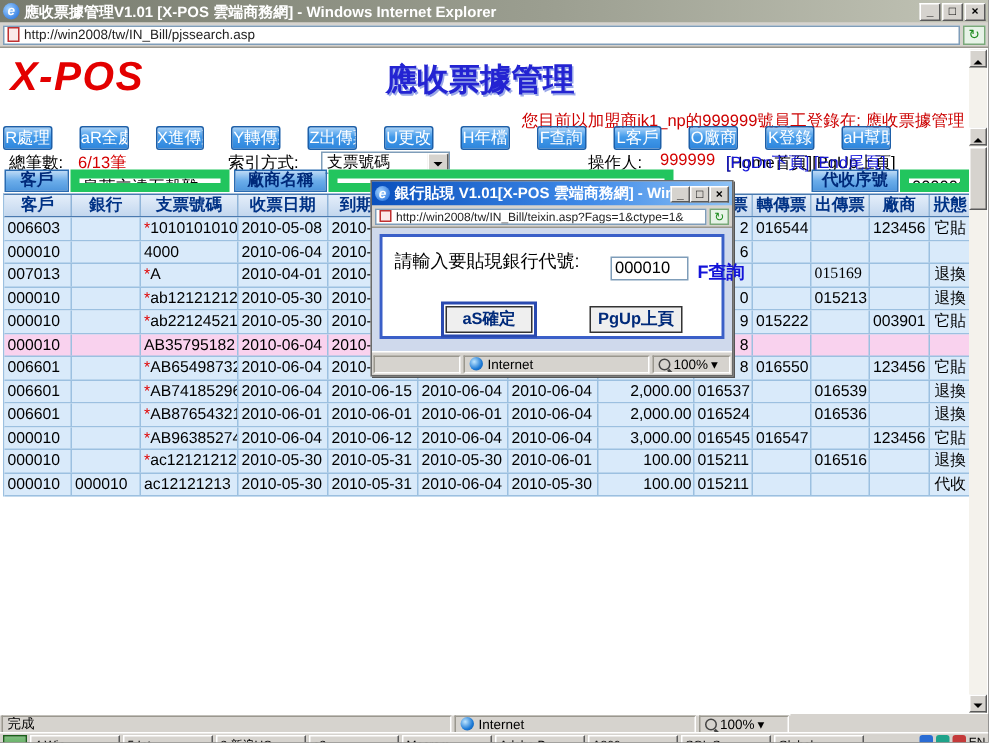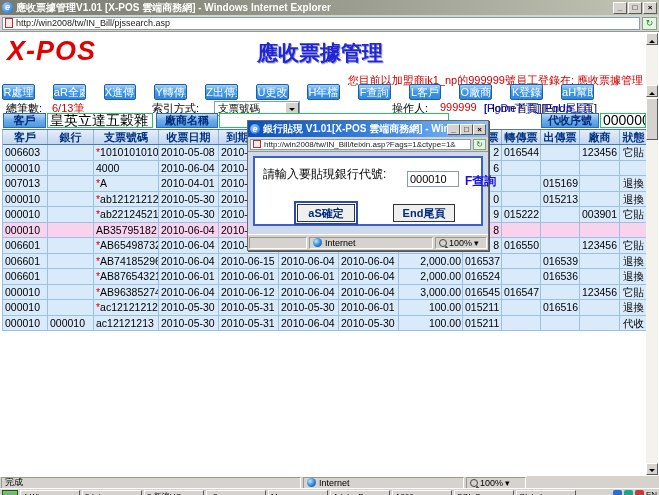--- a/index.html
+++ b/index.html
@@ -37,21 +37,21 @@
   .red{color:#d40000;}
   .blue{color:#1414d8;}
   .selectbox{position:absolute;top:-2px;left:214px;width:86px;height:15px;background:#fff;border:1px solid #7f9db9;
              font-size:10.5px;line-height:13px;padding-left:3px;}
   .selarrow{position:absolute;right:0;top:0;width:14px;height:13px;background:#d6d3ce;border:1px solid;
             border-color:#fff #5a5a5a #5a5a5a #fff;}
   .selarrow:after{content:"";position:absolute;left:3px;top:5px;border:3px solid transparent;border-top-color:#000;}
   .filter-row{position:absolute;top:81px;left:0;width:659px;height:17px;}
   .flabel{position:absolute;height:15px;background:linear-gradient(#bcd9f5,#6badea 50%,#4f97de);
           border:1px solid #2a6cb2;color:#002a7a;font-weight:bold;font-size:11px;line-height:13px;text-align:center;}
-  .finput{position:absolute;height:15px;background:#fff;border:1px solid #22c55e;font-size:14px;line-height:13px;
+  .finput{position:absolute;height:15px;background:#fff;border:6px solid #22c55e;font-size:11px;line-height:13px;
           padding-left:2px;white-space:nowrap;overflow:hidden;}
   
   .tablewrap{position:absolute;top:97px;left:2px;width:645px;border-top:1px solid #4a7ab0;border-left:1px solid #9cc0e0;}
   .thr{display:flex;height:15px;background:linear-gradient(#e4eefa,#c3d7ee);border-bottom:1px solid #4a7ab0;}
   .th{height:14px;border-right:1px solid #8fb4d8;color:#003285;font-weight:bold;font-size:11px;line-height:14px;
       text-align:center;white-space:nowrap;overflow:hidden;flex:0 0 auto;}
   .tr{display:flex;height:15.5px;background:#d9eafa;border-bottom:1px solid #9cc0e0;}
   .tr.pink{background:#f9d2ee;}
   .td{height:14.5px;border-right:1px solid #9cc0e0;font-size:10.5px;line-height:14px;padding-left:2px;
       white-space:nowrap;overflow:hidden;flex:0 0 auto;}
@@ -222,21 +222,21 @@
             <div class="td" style="width: 45px;">007013</div>
             <div class="td" style="width: 46px;"></div>
             <div class="td" style="width: 65px;"><span class="star">*</span>A</div>
             <div class="td" style="width: 60px;">2010-04-01</div>
             <div class="td" style="width: 60px;">2010-0</div>
             <div class="td" style="width: 60px;"></div>
             <div class="td" style="width: 60px;"></div>
             <div class="td num" style="width: 64px;"></div>
             <div class="td tailnum" style="width: 39px;"></div>
             <div class="td" style="width: 39px;"></div>
-            <div class="td" style="width: 39px;">015169</div>
+            <div class="td" style="width: 39px; font-family: Liberation Serif, serif;">015169</div>
             <div class="td" style="width: 40px;"></div>
             <div class="td ctr" style="width: 28px;">退換</div>
           </div>
           <div class="tr">
             <div class="td" style="width: 45px;">000010</div>
             <div class="td" style="width: 46px;"></div>
             <div class="td" style="width: 65px;"><span class="star">*</span>ab12121212</div>
             <div class="td" style="width: 60px;">2010-05-30</div>
             <div class="td" style="width: 60px;">2010-0</div>
             <div class="td" style="width: 60px;"></div>
@@ -393,21 +393,21 @@
         <span>http://win2008/tw/IN_Bill/teixin.asp?Fags=1&amp;ctype=1&amp;</span>
       </div>
       <div class="gobtn" style="width:13px;height:11px;font-size:8px;line-height:9px">↻</div>
     </div>
     <div class="dlg-body">
       <div class="dlg-panel">
         <div class="dlg-prompt">請輸入要貼現銀行代號:</div>
         <input class="dlg-input" value="000010" style="">
         <span class="dlg-search">F查詢</span>
         <div class="dlg-btn focus" style="left:42px;width:58px">aS確定</div>
-        <div class="dlg-btn" style="left:138px;width:62px">End尾頁</div>
+        <div class="dlg-btn" style="left:138px;width:62px">PgUp上頁</div>
       </div>
     </div>
     <div class="statusbar dlg-status">
       <div class="seg" style="width:58px"></div>
       <div class="seg" style="flex:1">
         <span class="globe"></span>
         <span>Internet</span>
       </div>
       <div class="seg" style="width:52px">
         <span class="lens"></span>

